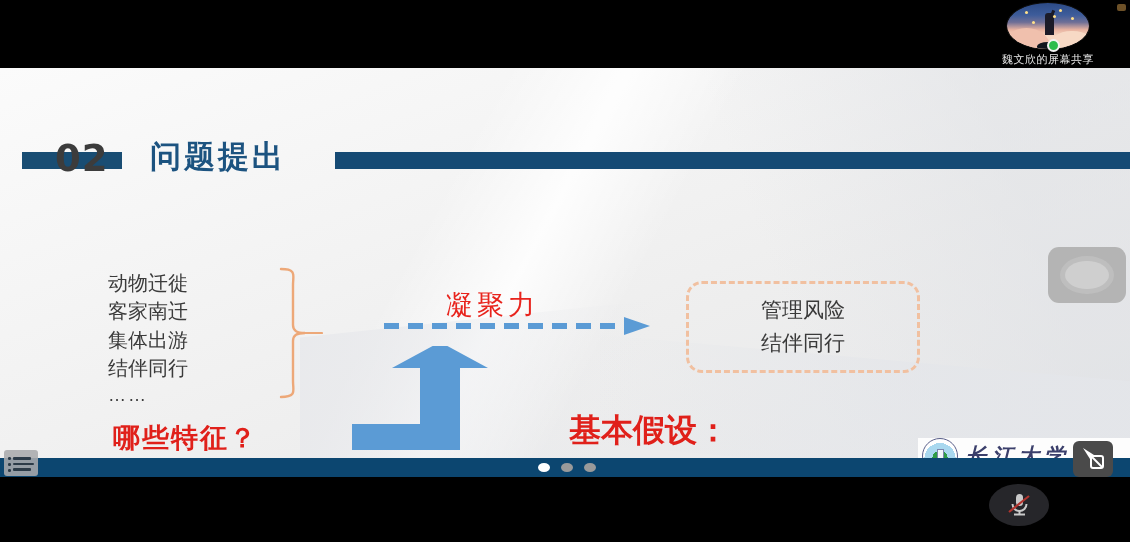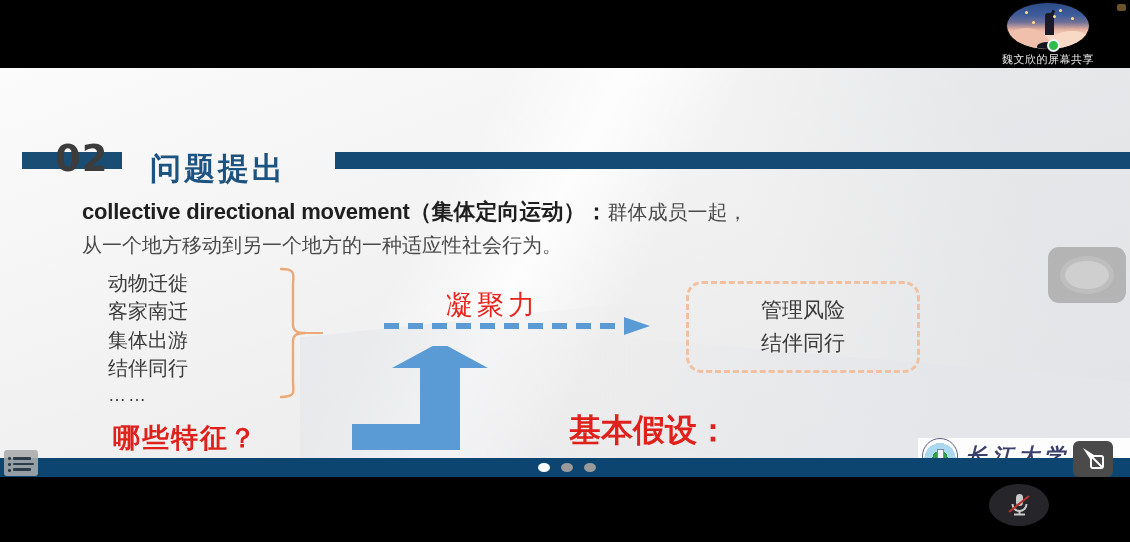--- a/index.html
+++ b/index.html
@@ -48,21 +48,21 @@
      background:linear-gradient(104deg,rgba(232,233,236,.9) 0%,rgba(255,255,255,0) 60%);
      transform:skewY(-6deg);pointer-events:none;}
   .facet2{position:absolute;left:600px;top:290px;width:530px;height:110px;
      background:linear-gradient(80deg,rgba(255,255,255,0) 0%,rgba(228,230,234,.8) 70%);
      transform:skewY(5deg);pointer-events:none;}
 
   
   .hdr-bar-left{position:absolute;left:22px;top:84px;width:100px;height:17px;background:#194d73;z-index:6;}
   .hdr-num{position:absolute;left:55px;top:69px;font-size:37px;font-weight:bold;color:#3c3c3c;
      letter-spacing:1px;z-index:7;font-family:"DejaVu Sans",sans-serif;}
-  .hdr-title{position:absolute;left:150px;top:80px;font-size:31px;font-weight:bold;color:#1c5380;
+  .hdr-title{position:absolute;left:150px;top:68px;font-size:31px;font-weight:bold;color:#1c5380;
      letter-spacing:3px;z-index:7;}
   .hdr-bar-right{position:absolute;left:335px;top:84px;width:795px;height:17px;background:#154a74;z-index:5;}
 
   
   .para{position:absolute;left:82px;top:128px;width:1030px;z-index:8;color:#3a3a3a;line-height:1.42;}
   .para .en{font-weight:bold;color:#1f1f1f;font-size:22px;letter-spacing:-.2px;}
   .para .cnb{font-weight:bold;color:#1f1f1f;font-size:22px;}
   .para .cn{font-size:20px;color:#4a4a4a;}
   .para .l2{display:block;margin-top:4px;font-size:20px;color:#4a4a4a;}
 
@@ -145,24 +145,20 @@
 
   <div class="slide">
     <div class="facet1"></div>
     <div class="facet2"></div>
 
     <div class="hdr-bar-left"></div>
     <div class="hdr-num">02</div>
     <div class="hdr-title">问题提出</div>
     <div class="hdr-bar-right"></div>
 
-    <div class="para">
-      <span class="en">collective directional movement</span><span class="cnb">（集体定向运动）：</span><span class="cn">群体成员一起，</span>
-      <span class="l2">从一个地方移动到另一个地方的一种适应性社会行为。</span>
-    </div>
 
     <div class="list">
       <div>动物迁徙</div>
       <div>客家南迁</div>
       <div>集体出游</div>
       <div>结伴同行</div>
       <div class="dots">……</div>
     </div>
 
     <svg class="brace" viewBox="0 0 46 132">

